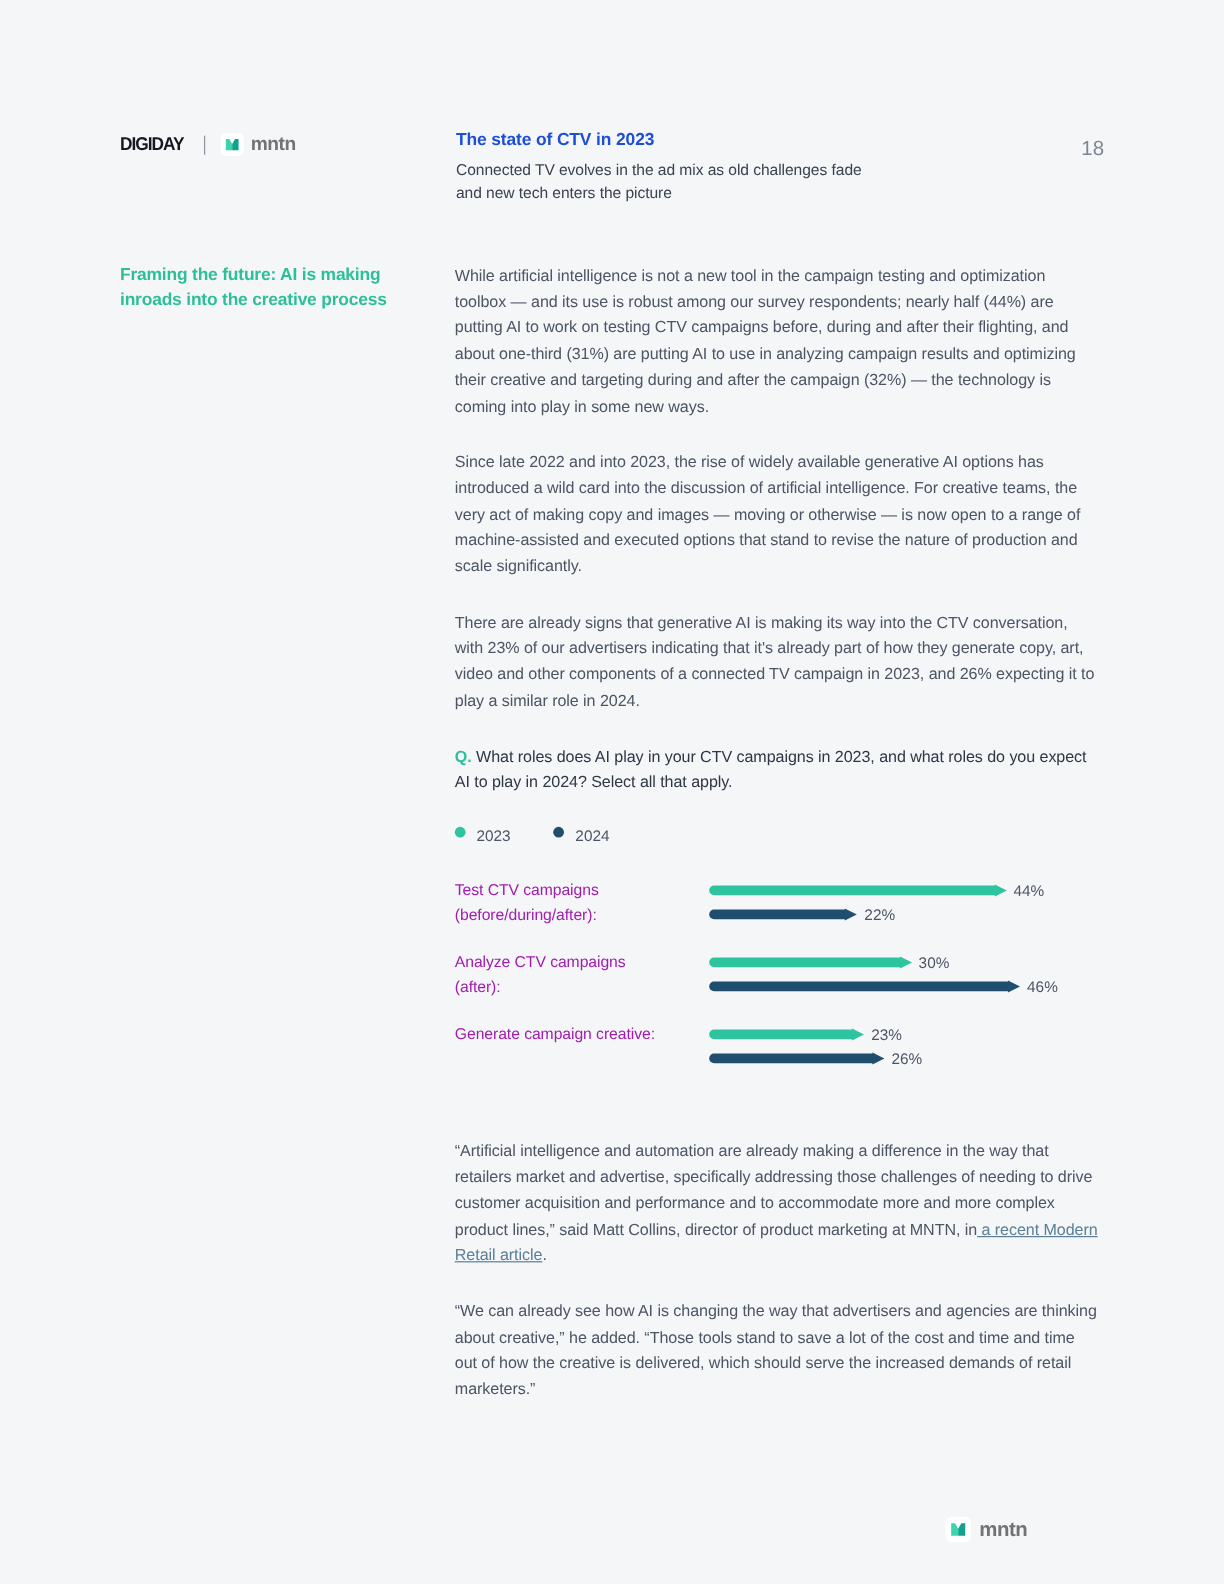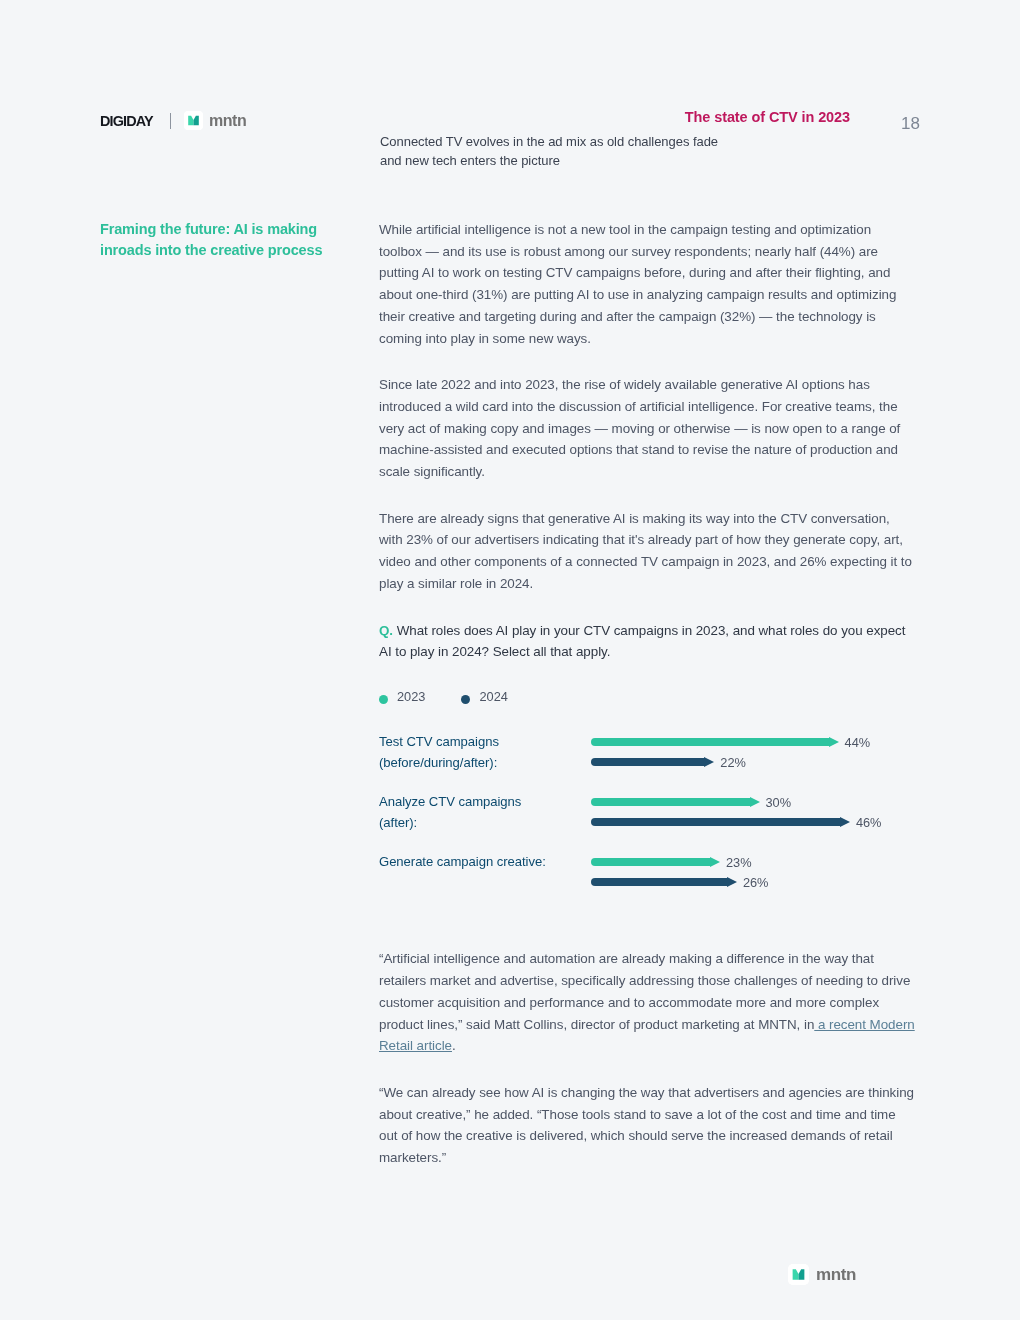--- a/index.html
+++ b/index.html
@@ -78,25 +78,24 @@
 
   .title-block {
     position: absolute;
     left: 280px;
     top: 0px;
     width: 470px;
   }
   .doc-title {
     font-size: 14.5px;
     font-weight: 700;
-    color: #be185d;
+    color: #1d4ed8;
     letter-spacing: -0.1px;
     margin: 0 0 7px 0;
     line-height: 1.2;
-    text-align: right;
   }
   .doc-sub {
     font-size: 13px;
     color: #3b4250;
     line-height: 1.42;
     letter-spacing: -0.05px;
   }
   .page-num {
     position: absolute;
     right: 0;
@@ -150,21 +149,21 @@
 
   
   .legend {
     display: flex;
     align-items: center;
     gap: 36px;
     margin-top: 27px;
   }
   .legend-item {
     display: flex;
-    align-items: flex-end;
+    align-items: flex-start;
     gap: 9px;
     font-size: 12.8px;
     color: #4d5565;
   }
   .dot {
     width: 9px;
     height: 9px;
     border-radius: 50%;
     flex: none;
   }
@@ -180,21 +179,21 @@
     position: relative;
     height: 60px;
   }
   .row-label {
     position: absolute;
     left: 0;
     top: 0;
     width: 205px;
     font-size: 13.1px;
     line-height: 1.58;
-    color: #0c4a6e;
+    color: #a21caf;
     letter-spacing: -0.05px;
   }
   .bars {
     position: absolute;
     left: 212px;
     top: 0;
     right: 0;
   }
   .bar-line {
     position: relative;

